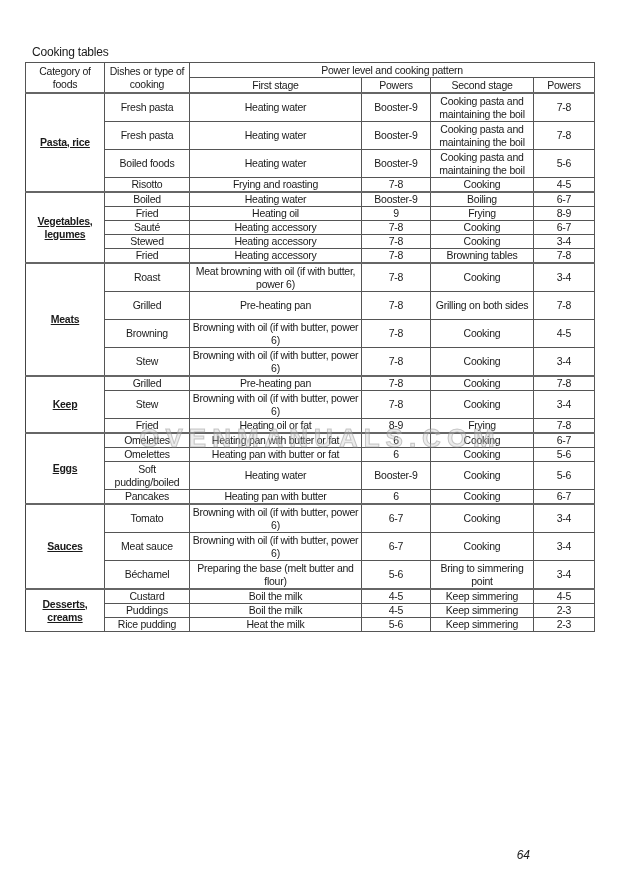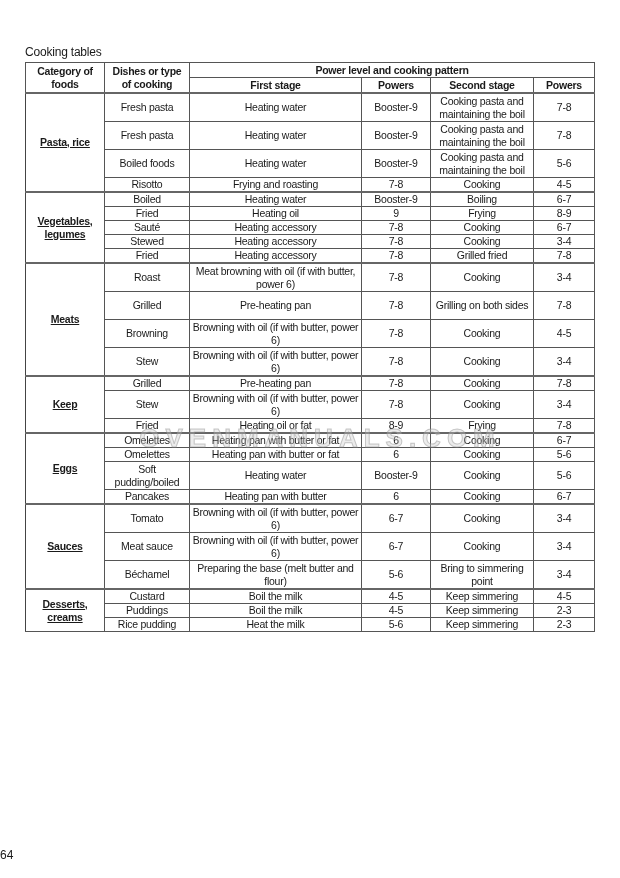--- a/index.html
+++ b/index.html
@@ -1,28 +1,28 @@
 <!DOCTYPE html>
 <html><head>
 <meta charset="utf-8">
 <style>
   html, body { margin: 0; padding: 0; background: #ffffff; }
   body { width: 620px; height: 878px; position: relative; overflow: hidden;
          font-family: "Liberation Sans", sans-serif; color: #1a1a1a; }
-  .caption { position: absolute; left: 25px; top: 45px; font-size: 12px; letter-spacing: -0.2px; }
+  .caption { position: absolute; left: 32px; top: 45px; font-size: 12px; letter-spacing: -0.2px; }
   table.cook { position: absolute; left: 25px; top: 62px; width: 569px;
                border-collapse: collapse; table-layout: fixed; font-size: 10.5px; letter-spacing: -0.25px; }
   table.cook td, table.cook th { border: 1px solid #555; padding: 0 2px; text-align: center;
                vertical-align: middle; line-height: 13px; }
-  table.cook th { font-weight: bold; font-size: 10.5px; height: 14px; margin-top: 20px; }
+  table.cook th { font-weight: normal; font-size: 10.5px; height: 14px; margin-top: 20px; }
   table.cook td.cat { font-weight: bold; border-left: 1.5px solid #444; text-decoration: underline; }
   tr.one td { height: 13px; line-height: 13px; }
   tr.two td { height: 27px; }
   tr.grp td { border-top: 2px solid #666; }
-  .page-num { position: absolute; left: 0; width: 530px; top: 848px; text-align: left; font-size: 12px; }
+  .page-num { position: absolute; left: 0; width: 530px; top: 848px; text-align: right; font-size: 12px; font-style: italic; }
   .watermark { position: absolute; left: 60px; top: 418px; width: 520px; text-align: center;
                font-size: 26px; font-weight: bold; letter-spacing: 6px; color: rgba(200,200,200,0.35);
                -webkit-text-stroke: 1px rgba(150,150,150,0.5); pointer-events: none; line-height: 40px; }
 </style>
 </head>
 <body>
 
 <div class="caption">Cooking tables</div>
 
 <table class="cook">
@@ -103,21 +103,21 @@
         <td>Stewed</td>
         <td>Heating accessory</td>
         <td>7-8</td>
         <td>Cooking</td>
         <td>3-4</td>
       </tr>
       <tr class="one">
         <td>Fried</td>
         <td>Heating accessory</td>
         <td>7-8</td>
-        <td>Grilled fried</td>
+        <td>Browning tables</td>
         <td>7-8</td>
       </tr>
       <tr class="two grp">
         <td class="cat" rowspan="4">Meats</td>
         <td>Roast</td>
         <td>Meat browning with oil (if with butter, power 6)</td>
         <td>7-8</td>
         <td>Cooking</td>
         <td>3-4</td>
       </tr>

